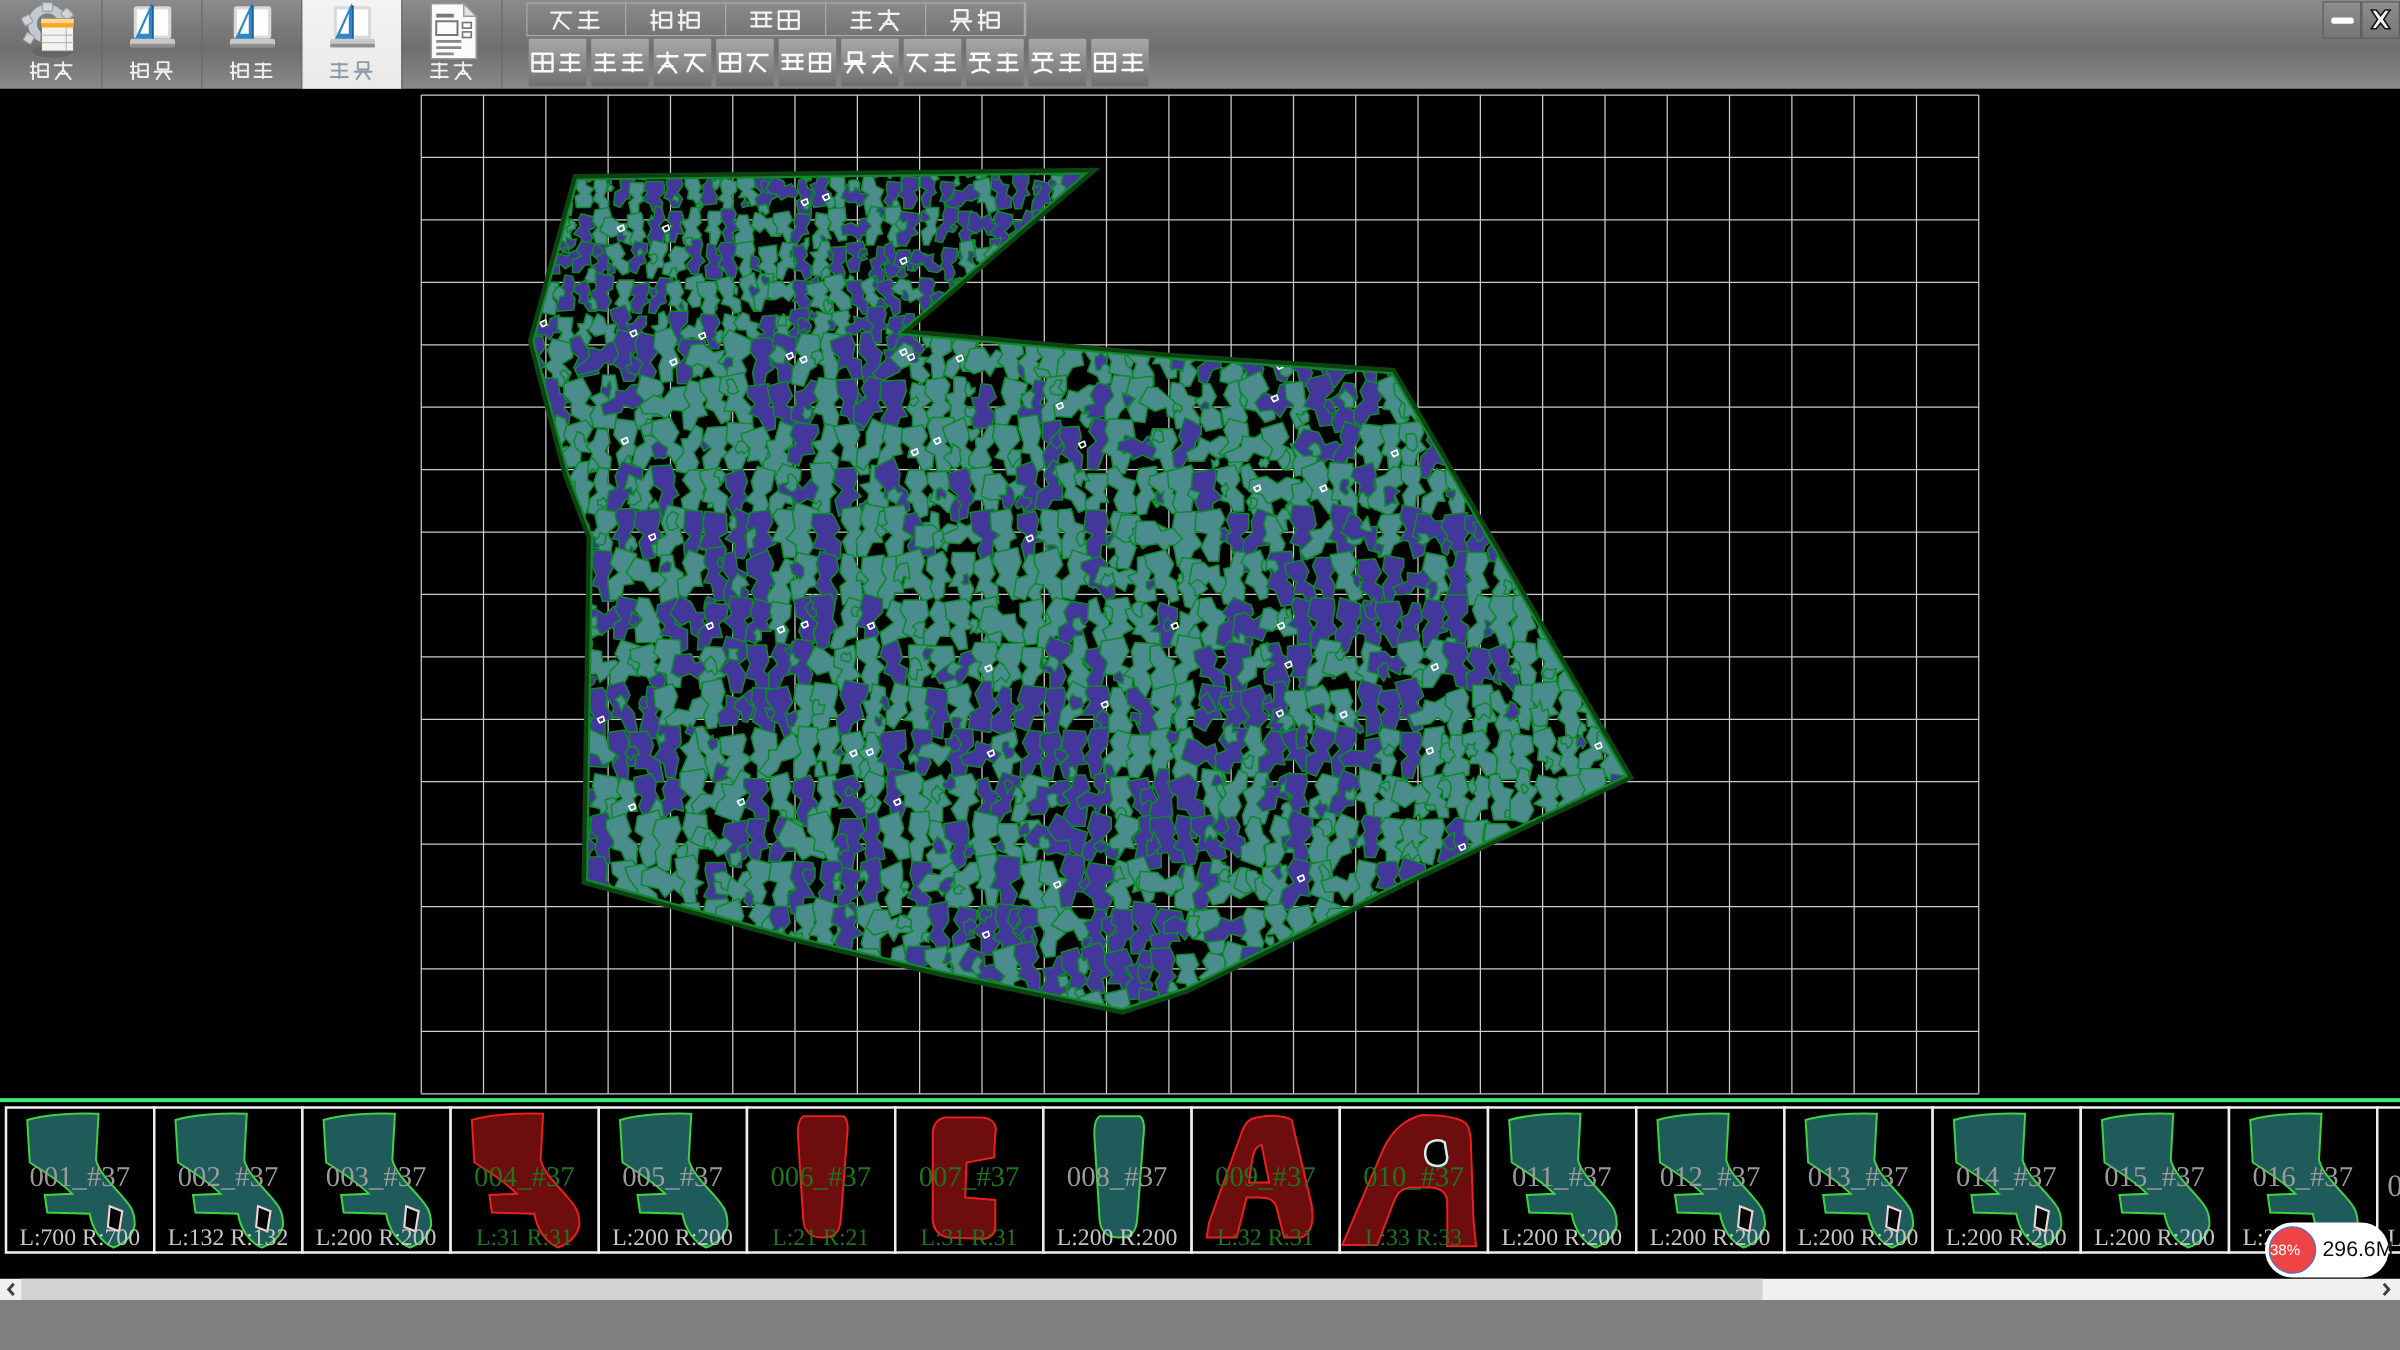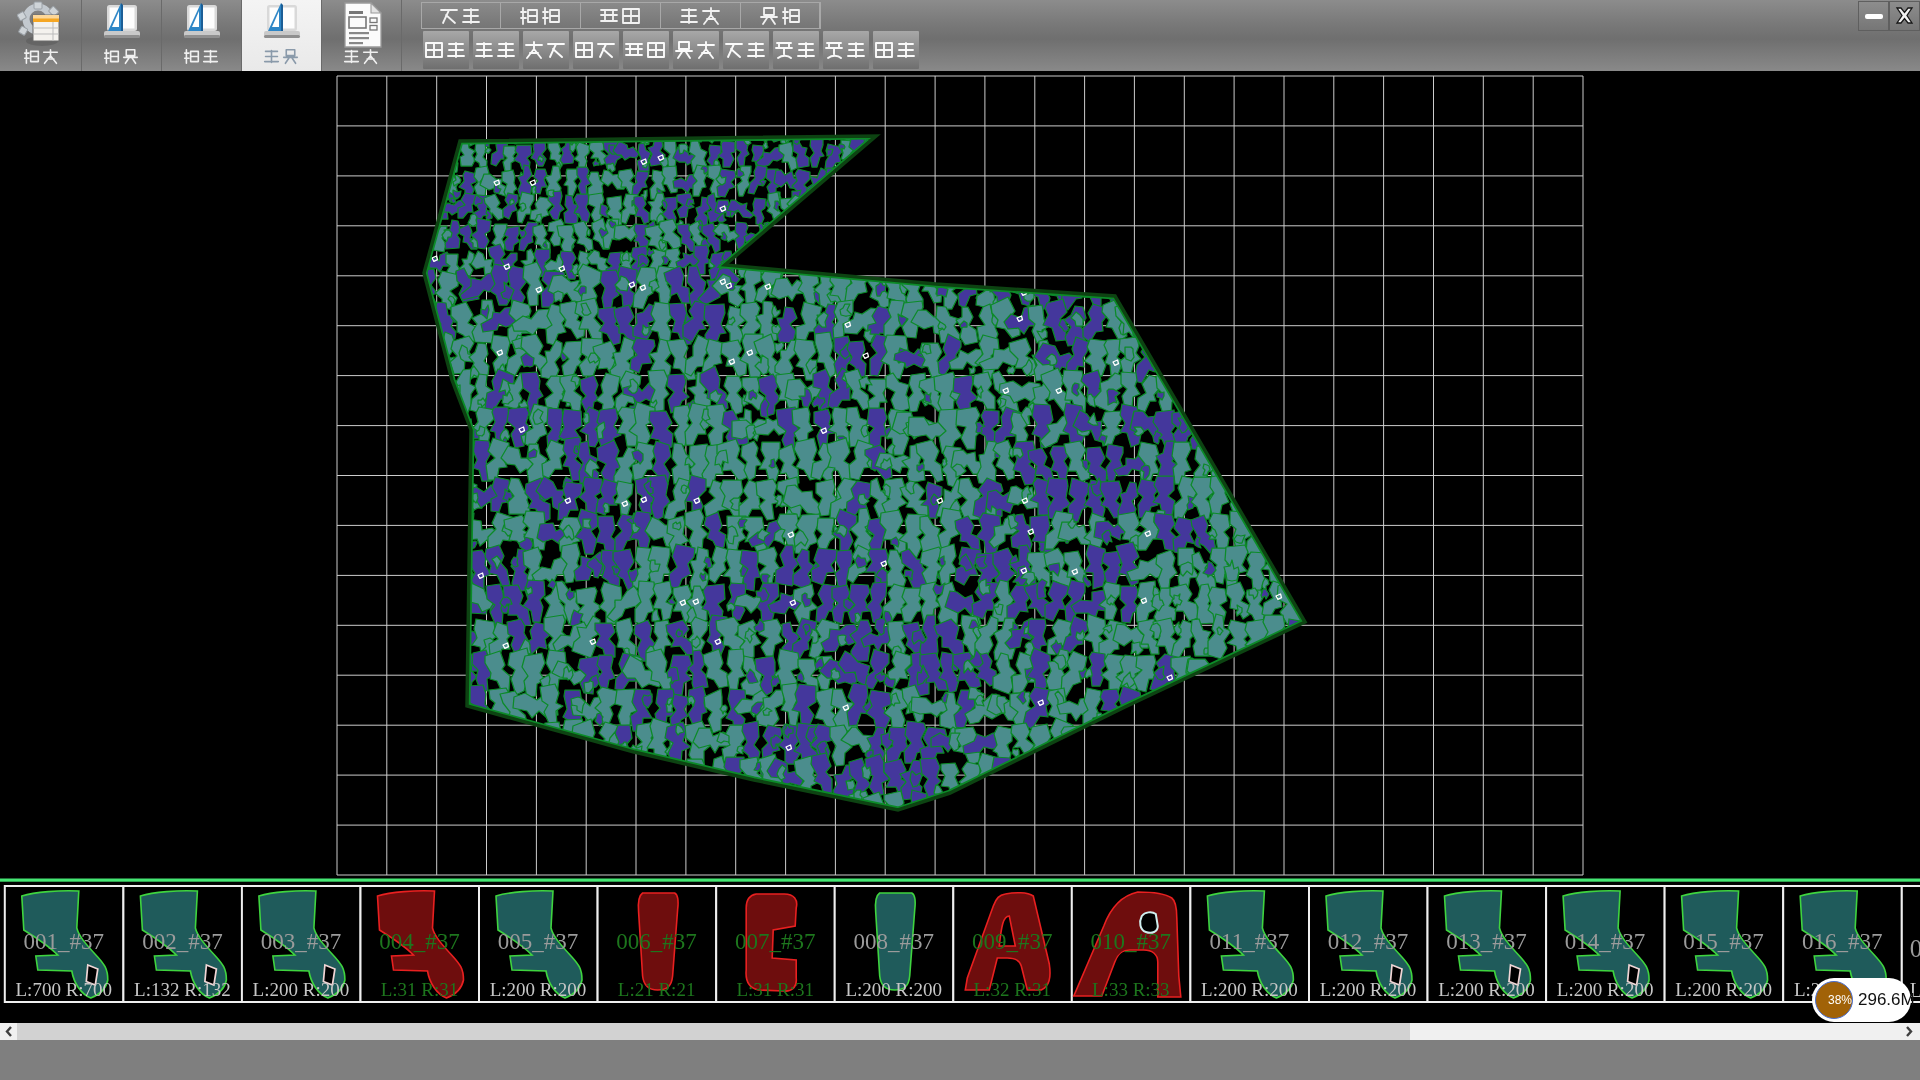--- a/index.html
+++ b/index.html
@@ -1703,21 +1703,21 @@
 <text x="59" y="63" font-family="Liberation Serif" font-size="23" fill="#9b9b9b" text-anchor="middle">016_#37</text>
 <text x="59" y="110" font-family="Liberation Serif" font-size="19" fill="#c6c6c6" text-anchor="middle">L:200 R:200</text>
 </g>
 <g transform="translate(1901.8,886.0)">
 <rect x="0" y="0" width="30" height="116.0" fill="#000" stroke="#efefef" stroke-width="2"></rect>
 <text x="8" y="71" font-family="Liberation Serif" font-size="25" fill="#9b9b9b">0</text>
 <text x="8" y="111" font-family="Liberation Serif" font-size="20" fill="#c6c6c6">L</text>
 </g>
 </svg>
 <div style="position:absolute;left:1812px;top:978px;width:99px;height:44px;background:#fff;border-radius:22px;">
-<div style="position:absolute;left:3px;top:3px;width:38px;height:38px;border-radius:50%;background:#a16207;border:1px solid #4a6ed0;box-sizing:border-box;color:#fff;font-size:12px;text-align:right;line-height:36px">38%</div>
+<div style="position:absolute;left:3px;top:3px;width:38px;height:38px;border-radius:50%;background:#ef4444;border:1px solid #4a6ed0;box-sizing:border-box;color:#fff;font-size:12px;text-align:left;line-height:36px">38%</div>
 <div style="position:absolute;left:46px;top:12px;font-size:17px;color:#111">296.6M</div>
 </div>
 <div style="position:absolute;left:0;top:1023px;width:1920px;height:17px;background:#f0f0f0">
 <div style="position:absolute;left:17px;top:0;width:1393px;height:17px;background:#d2d2d2"></div>
 <svg width="14" height="17" style="position:absolute;left:2px;top:0">
       <path d="M9,4 L5,8.5 L9,13" fill="none" stroke="#404040" stroke-width="2.4"></path>
     </svg>
 <svg width="14" height="17" style="position:absolute;left:1902px;top:0">
       <path d="M5,4 L9,8.5 L5,13" fill="none" stroke="#404040" stroke-width="2.4"></path>
     </svg>

